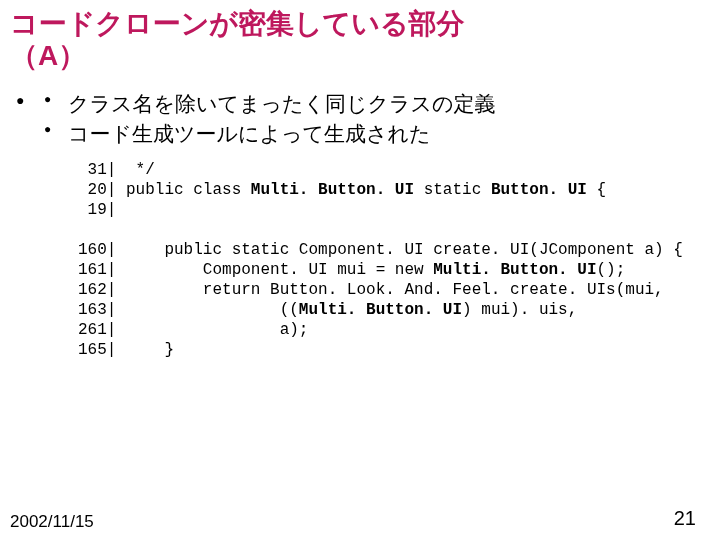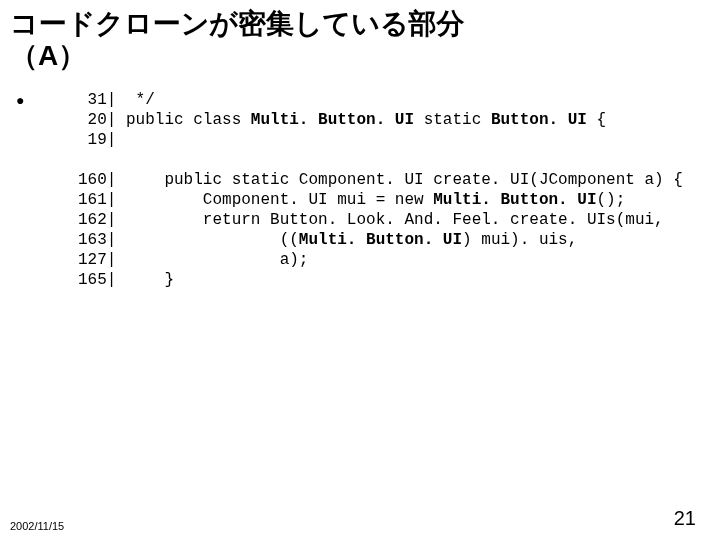--- a/index.html
+++ b/index.html
@@ -13,21 +13,21 @@
     box-sizing: border-box;
     overflow: hidden;
   }
   .slide {
     padding: 8px 10px 10px 10px;
     box-sizing: border-box;
     height: 100%;
     position: relative;
   }
   .title {
-    color: #000000;
+    color: #be185d;
     font-weight: bold;
     font-size: 28px;
     line-height: 1.15;
     margin: 0 0 18px 0;
     padding: 0;
   }
   .bullets {
     margin: 0 0 0 6px;
     padding: 0;
     list-style: none;
@@ -74,21 +74,21 @@
     color: #000;
     margin-top: 12px;
     margin-left: 34px;
     line-height: 1.25;
   }
   .code .b { font-weight: bold; }
   .footer-date {
     position: absolute;
     bottom: 8px;
     left: 10px;
-    font-size: 11px;
+    font-size: 17px;
     color: #000;
   }
   .footer-page {
     position: absolute;
     bottom: 10px;
     right: 24px;
     font-size: 20px;
     color: #000;
   }
 </style>
@@ -96,29 +96,33 @@
 <body>
 
 <div class="slide">
   <h1 class="title">
     <span>コードクローンが密集している部分</span><br>
     <span>（A）</span>
   </h1>
 
   <ul class="bullets">
     <li>
+      <ul class="sub">
+        <li>クラス名を除いてまったく同じクラスの定義</li>
+        <li>コード生成ツールによって生成された</li>
+      </ul>
 
       <div class="code"><span> 31|</span><span>  */</span>
 <span> 20|</span><span> public class </span><span class="b">Multi. Button. UI</span><span> static </span><span class="b">Button. UI</span><span> {</span>
 <span> 19|</span>
 
 <span>160|</span><span>     public static Component. UI create. UI(JComponent a) {</span>
 <span>161|</span><span>         Component. UI mui = new </span><span class="b">Multi. Button. UI</span><span>();</span>
 <span>162|</span><span>         return Button. Look. And. Feel. create. UIs(mui,</span>
 <span>163|</span><span>                 ((</span><span class="b">Multi. Button. UI</span><span>) mui). uis,</span>
-<span>127|</span><span>                 a);</span>
+<span>261|</span><span>                 a);</span>
 <span>165|</span><span>     }</span></div>
     </li>
   </ul>
 
   <div class="footer-date">2002/11/15</div>
   <div class="footer-page">21</div>
 </div>
 
 </body></html>

